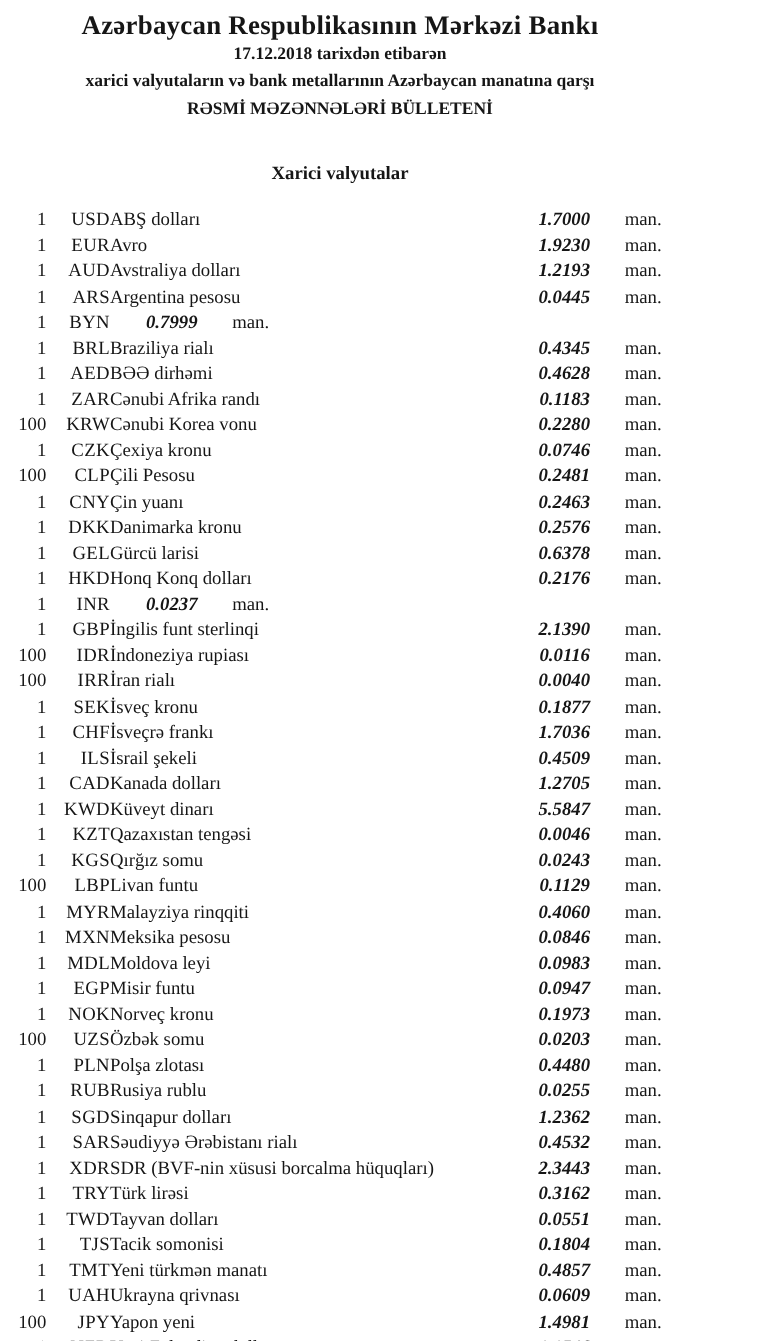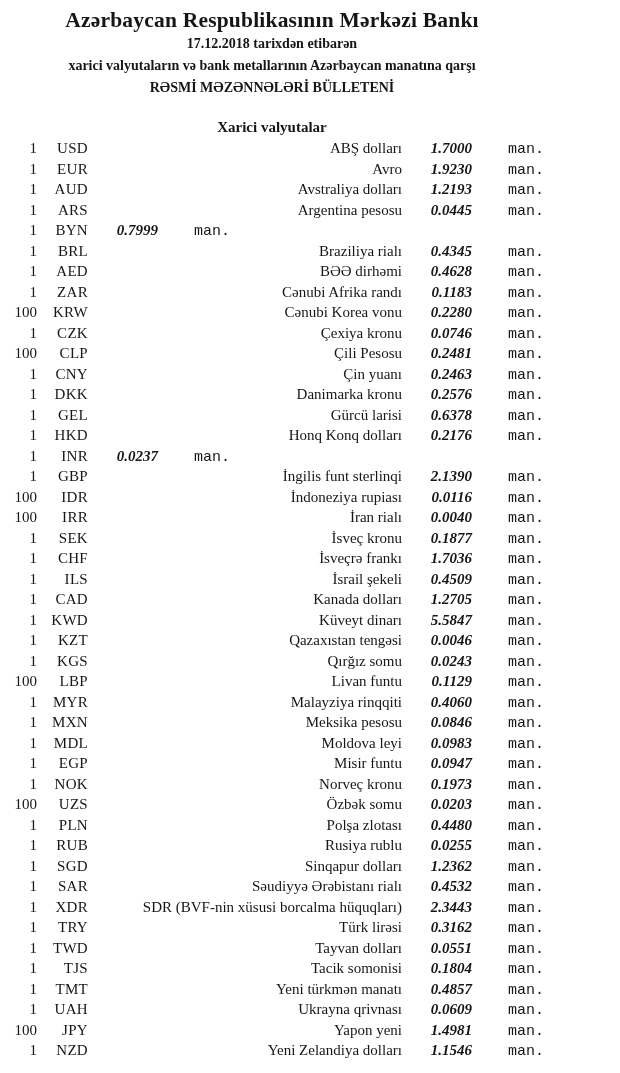--- a/index.html
+++ b/index.html
@@ -22,21 +22,21 @@
     padding-top: 7px;
     font-size: 21.5px;
     line-height: 26px;
     letter-spacing: 0.2px;
   }
   .hdr-sub {
     font-size: 14px;
     line-height: 22px;
   }
   .section-title {
-    margin-top: 17px;
+    margin-top: 29px;
     text-align: center;
     font-weight: bold;
     font-size: 15px;
     line-height: 22px;
   }
   .rates-table {
     margin-top: 0;
   }
   .rate-row {
     display: flex;
@@ -52,36 +52,36 @@
     flex: 0 0 auto;
   }
   .c-code {
     width: 51px;
     text-align: right;
     flex: 0 0 auto;
     letter-spacing: 0.3px;
   }
   .c-name {
     flex: 1 1 auto;
-    text-align: right;
+    text-align: left;
     overflow: hidden;
   }
   .c-rate {
     width: 70px;
     text-align: right;
     flex: 0 0 auto;
     font-weight: bold;
     font-style: italic;
+    margin-top: 16px;
   }
   .c-unit {
     width: 72px;
     flex: 0 0 auto;
-    text-align: right;
+    text-align: center;
     padding-left: 13px;
-    font-family: Liberation Mono, monospace;
   }
 </style>
 </head>
 <body>
 
 <div class="page">
   <div class="hdr">
     <div class="hdr-title">Azərbaycan Respublikasının Mərkəzi Bankı</div>
     <div class="hdr-sub">17.12.2018 tarixdən etibarən</div>
     <div class="hdr-sub">xarici valyutaların və bank metallarının Azərbaycan manatına qarşı</div>

